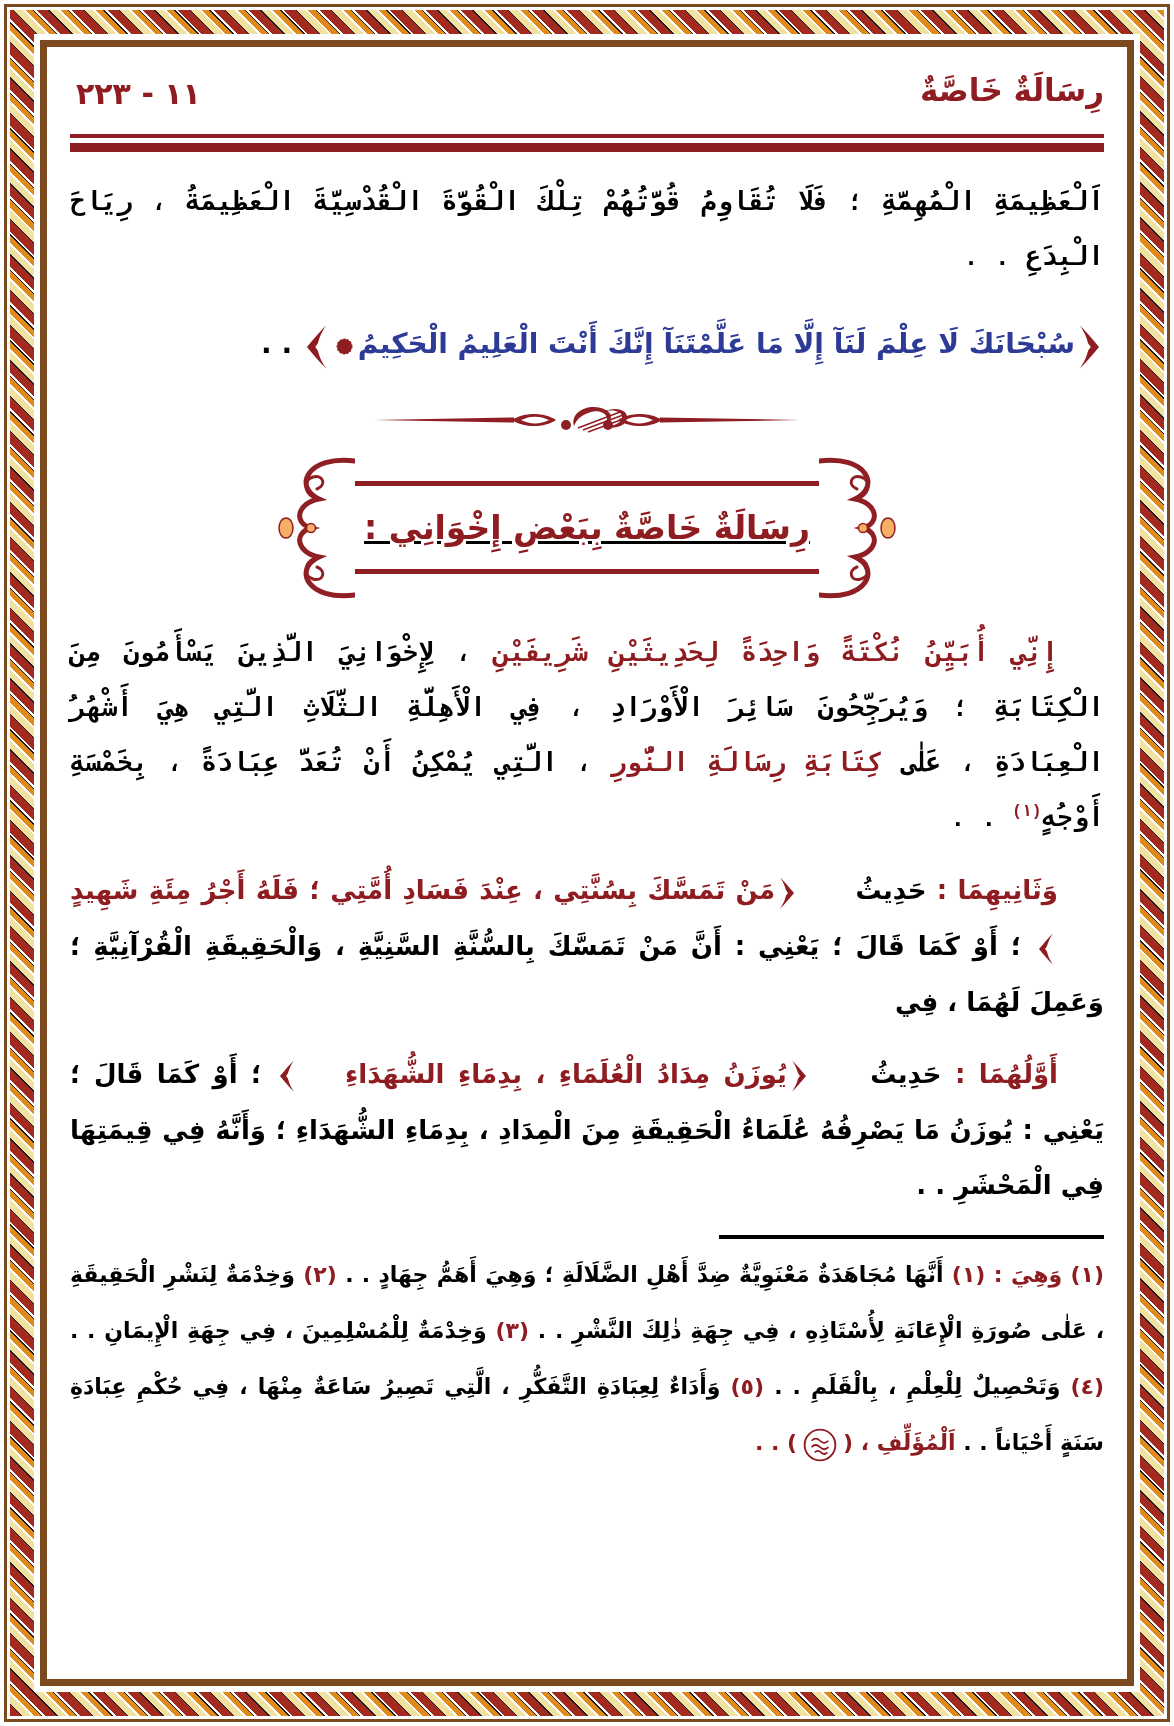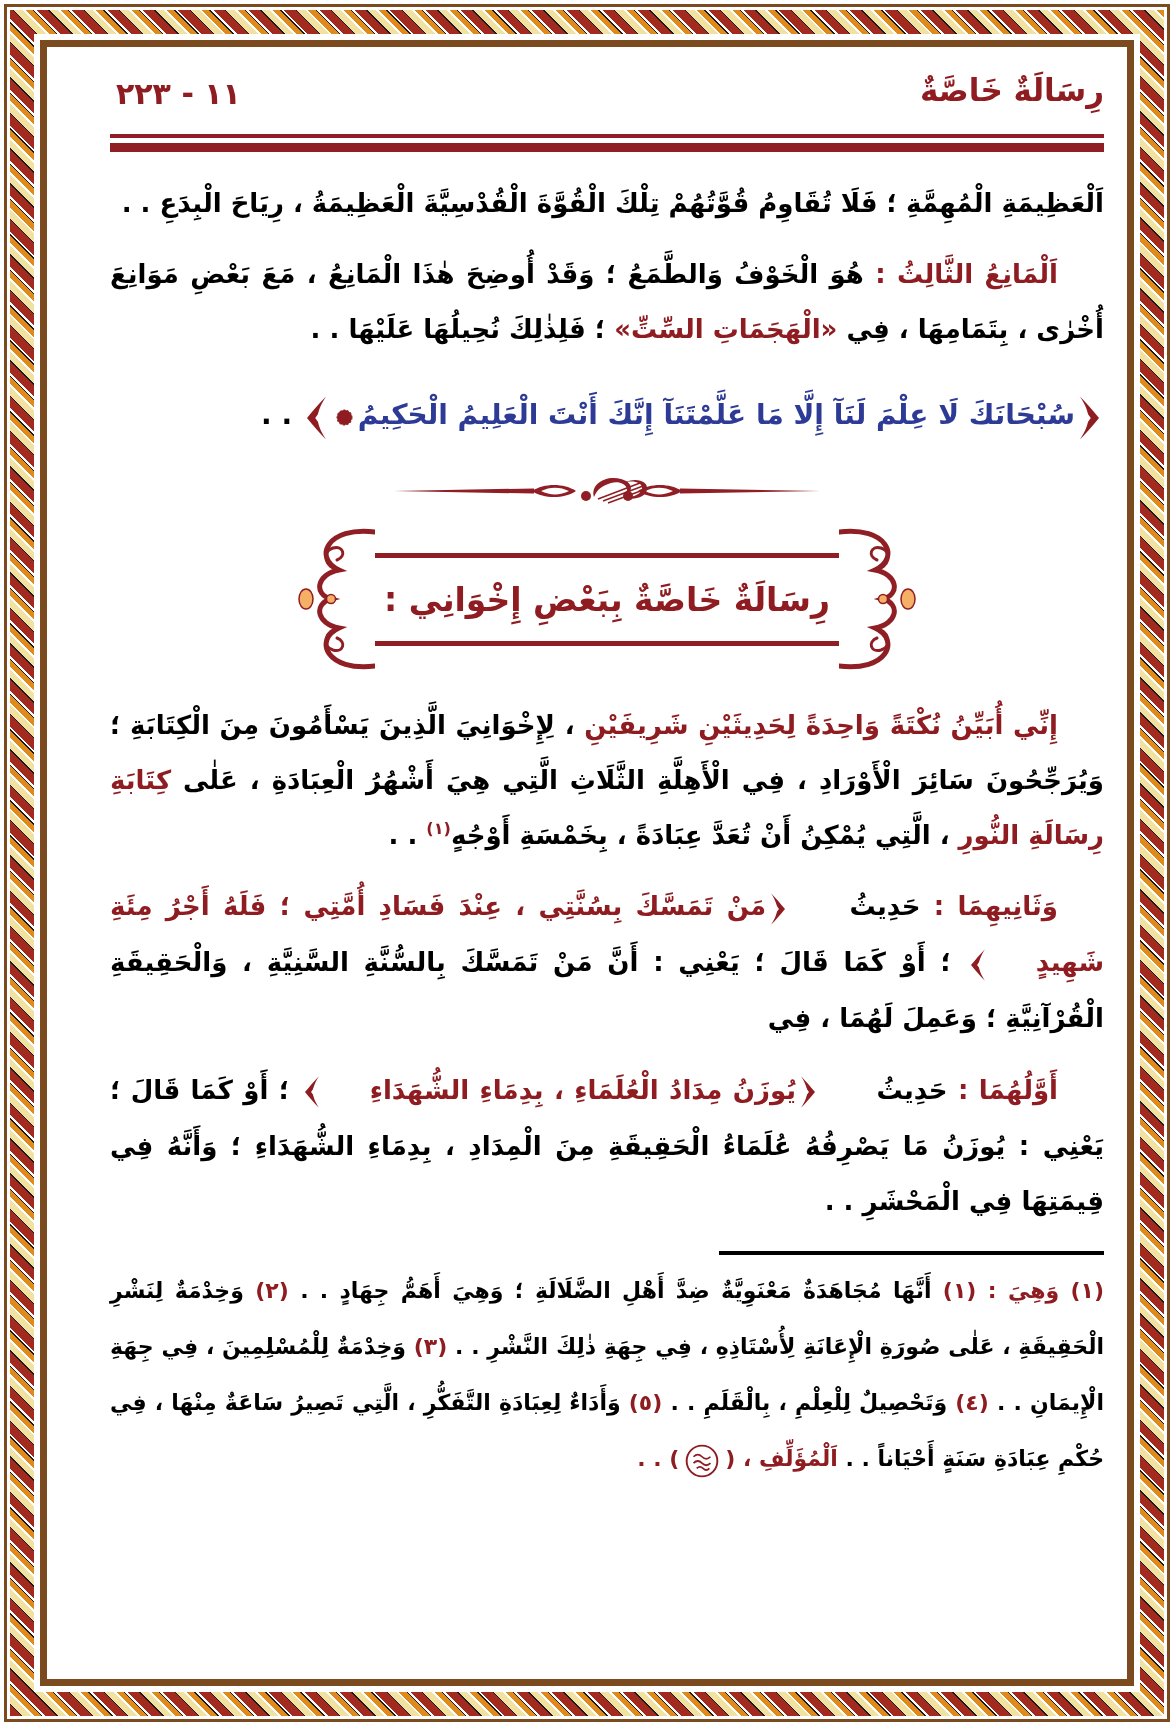--- a/index.html
+++ b/index.html
@@ -13,31 +13,31 @@
     font-family:"DejaVu Sans",sans-serif;
   }
   
   .b-outer{position:absolute;inset:4px;border:3px solid var(--border_brown,#7b4a1f);pointer-events:none;}
   .b-chain{position:absolute;inset:10px;border:24px solid;pointer-events:none;
     border-image:repeating-linear-gradient(45deg,
       #a32a1e 0 8px,#1a1a1a 8px 9px,#f2e2a2 9px 15px,#ffffff 15px 17px,
       #e08a1c 17px 22px,#1a1a1a 22px 23px,#ffffff 23px 25px) 24;}
   .b-inner{position:absolute;inset:40px;border:7px solid var(--border_brown,#7b4a1f);pointer-events:none;}
 
-  .content{position:absolute;top:50px;left:70px;right:70px;bottom:50px;direction:rtl;margin-left:40px;}
+  .content{position:absolute;top:50px;left:70px;right:70px;bottom:50px;direction:rtl;}
 
   
   .header{position:relative;height:56px;margin-top:22px;}
   .page-num{position:absolute;left:6px;top:4px;font-size:30px;font-weight:bold;color:var(--accent_red);direction:rtl;}
   .page-title{text-align:right;font-size:31px;font-weight:bold;color:var(--accent_red);}
   .rule-double{margin-top:6px;height:5px;border-top:4px solid var(--rule_maroon);border-bottom:9px solid var(--rule_maroon);}
 
   
   .para{margin:16px 0;font-size:26px;font-weight:bold;line-height:2.12;text-align:justify;color:var(--ink_black);}
-  .text-block > .para:first-child{margin-top:24px;}
+  .text-block > .para:first-child{margin-top:24px;font-family:Liberation Mono, monospace;}
   .para.indent{text-indent:46px;}
   .para.center{text-indent:0;}
   .c-red{color:var(--accent_red);}
   .c-black{color:var(--ink_black);}
   .c-blue{color:var(--verse_blue);}
   .sup{font-size:0.62em;vertical-align:super;}
 
   .verse-wrap .para{margin:28px 0 4px;font-size:28px;}
 
   
@@ -45,21 +45,21 @@
   .icon svg{vertical-align:middle;display:inline-block;}
   .icon-quote-open svg,.icon-quote-close svg{width:14px;height:32px;}
   .verse-wrap .icon-quote-open svg,.verse-wrap .icon-quote-close svg{width:19px;height:46px;}
   .icon-rosette svg{width:17px;height:17px;}
   .icon-author-seal svg{width:36px;height:36px;}
 
   
   .flourish{display:block;margin:26px auto 0;color:var(--rule_maroon);}
 
   
-  .title-frame{width:620px;margin:16px auto 22px;display:flex;align-items:center;direction:ltr;}
+  .title-frame{width:620px;margin:16px auto 22px;display:flex;align-items:center;direction:ltr;text-decoration:underline;}
   .title-frame .mid{flex:1;border-top:5px solid var(--rule_maroon);border-bottom:5px solid var(--rule_maroon);
     padding:22px 4px;text-align:center;font-size:33px;font-weight:bold;color:var(--accent_red);direction:rtl;}
   .ornament{flex:0 0 auto;color:var(--rule_maroon);}
   .ornament.flip{transform:scaleX(-1);}
 
   
   .fn-rule{width:385px;height:4px;background:#000;margin:22px 0 8px auto;}
   .footnote .para{font-size:22px;line-height:2.55;margin:4px 0;}
 </style>
 </head>
@@ -72,21 +72,20 @@
 <div class="content">
 
   <div class="header">
     <div class="page-num">١١ - ٢٢٣</div>
     <div class="page-title">رِسَالَةٌ خَاصَّةٌ</div>
   </div>
   <div class="rule-double"></div>
 
   <div class="text-block">
       <p class="para"><span class="c-black">اَلْعَظِيمَةِ الْمُهِمَّةِ ؛ فَلَا تُقَاوِمُ قُوَّتُهُمْ تِلْكَ الْقُوَّةَ الْقُدْسِيَّةَ الْعَظِيمَةُ ، رِيَاحَ الْبِدَعِ . .</span></p>
-      <p class="para indent"><span class="c-red">اَلْمَانِعُ الثَّالِثُ : </span><span class="c-black">هُوَ الْخَوْفُ وَالطَّمَعُ ؛ وَقَدْ أُوضِحَ هٰذَا الْمَانِعُ ، مَعَ بَعْضِ مَوَانِعَ أُخْرٰى ، بِتَمَامِهَا ، فِي </span><span class="c-red">«الْهَجَمَاتِ السِّتِّ»</span><span class="c-black"> ؛ فَلِذٰلِكَ نُحِيلُهَا عَلَيْهَا . .</span></p>
     </div>
 
   <div class="verse-wrap">
       <p class="para center"><span class="icon icon-quote-open">
   <svg viewBox="0 0 15 34" aria-hidden="true">
     <path fill="currentColor" d="M15 17 C10 11 5 5 0 0 C4.5 7 6.5 12 6.5 17 C6.5 22 4.5 27 0 34 C5 29 10 23 15 17 Z"></path>
     <path fill="#ffffff" d="M8.5 17 C6 13.5 3.8 10.5 1.6 8 C3.4 11.5 4.3 14.3 4.3 17 C4.3 19.7 3.4 22.5 1.6 26 C3.8 23.5 6 20.5 8.5 17 Z"></path>
   </svg>
 </span><span class="c-blue">سُبْحَانَكَ لَا عِلْمَ لَنَآ إِلَّا مَا عَلَّمْتَنَآ إِنَّكَ أَنْتَ الْعَلِيمُ الْحَكِيمُ</span><span class="icon icon-rosette">
   <svg viewBox="0 0 16 16" aria-hidden="true">

